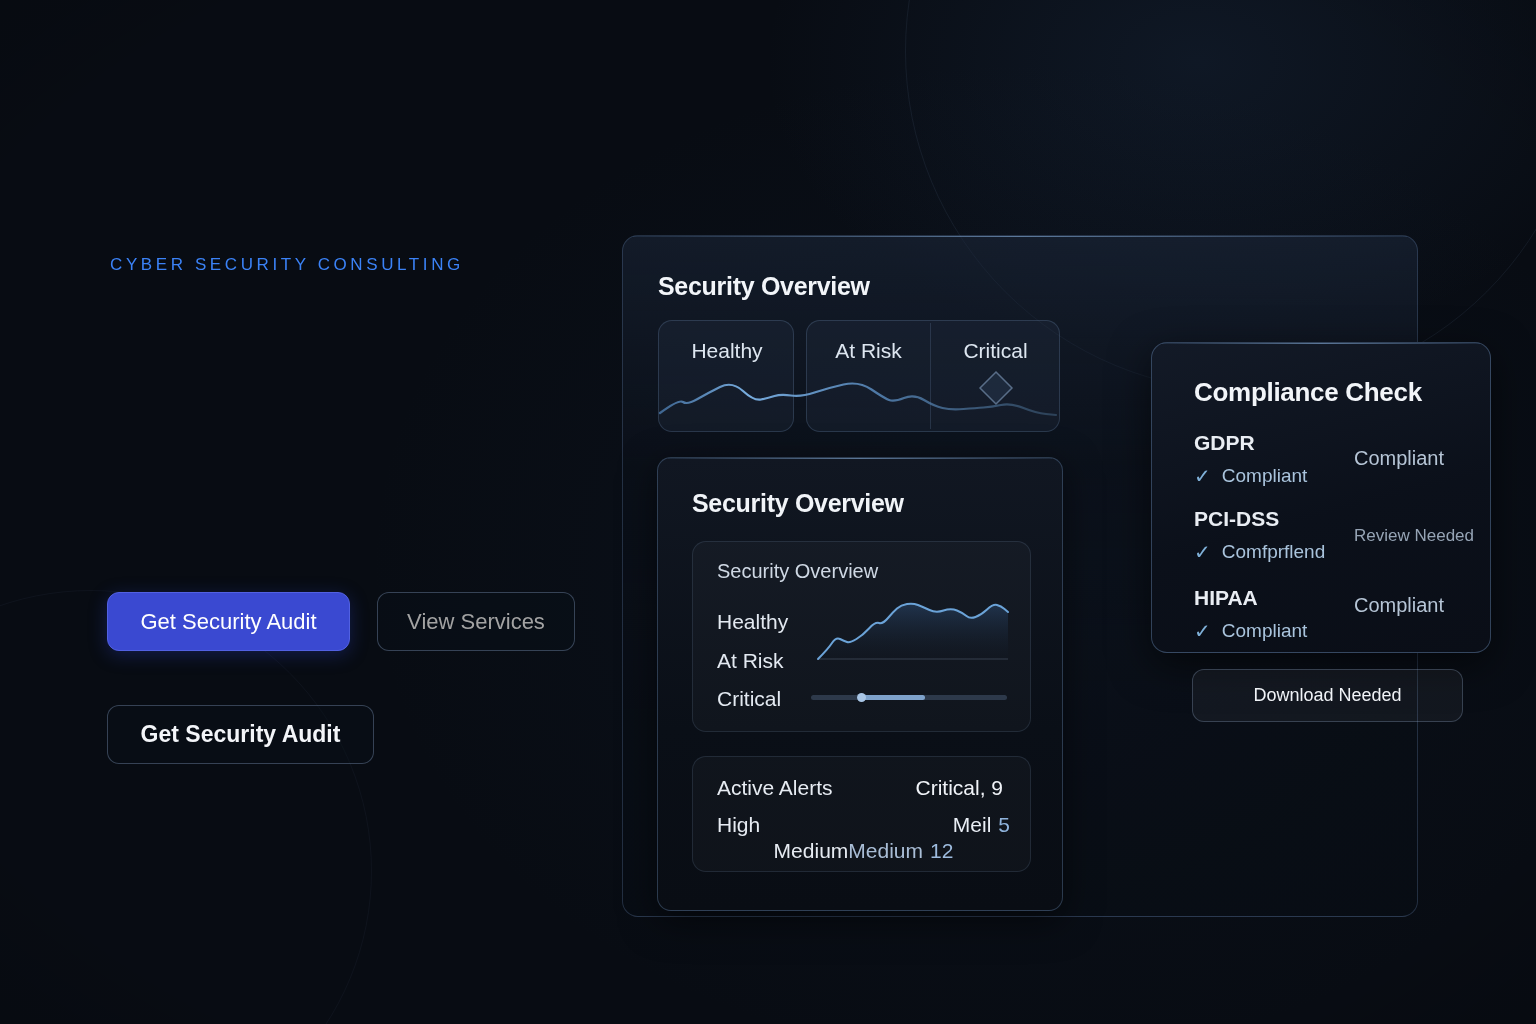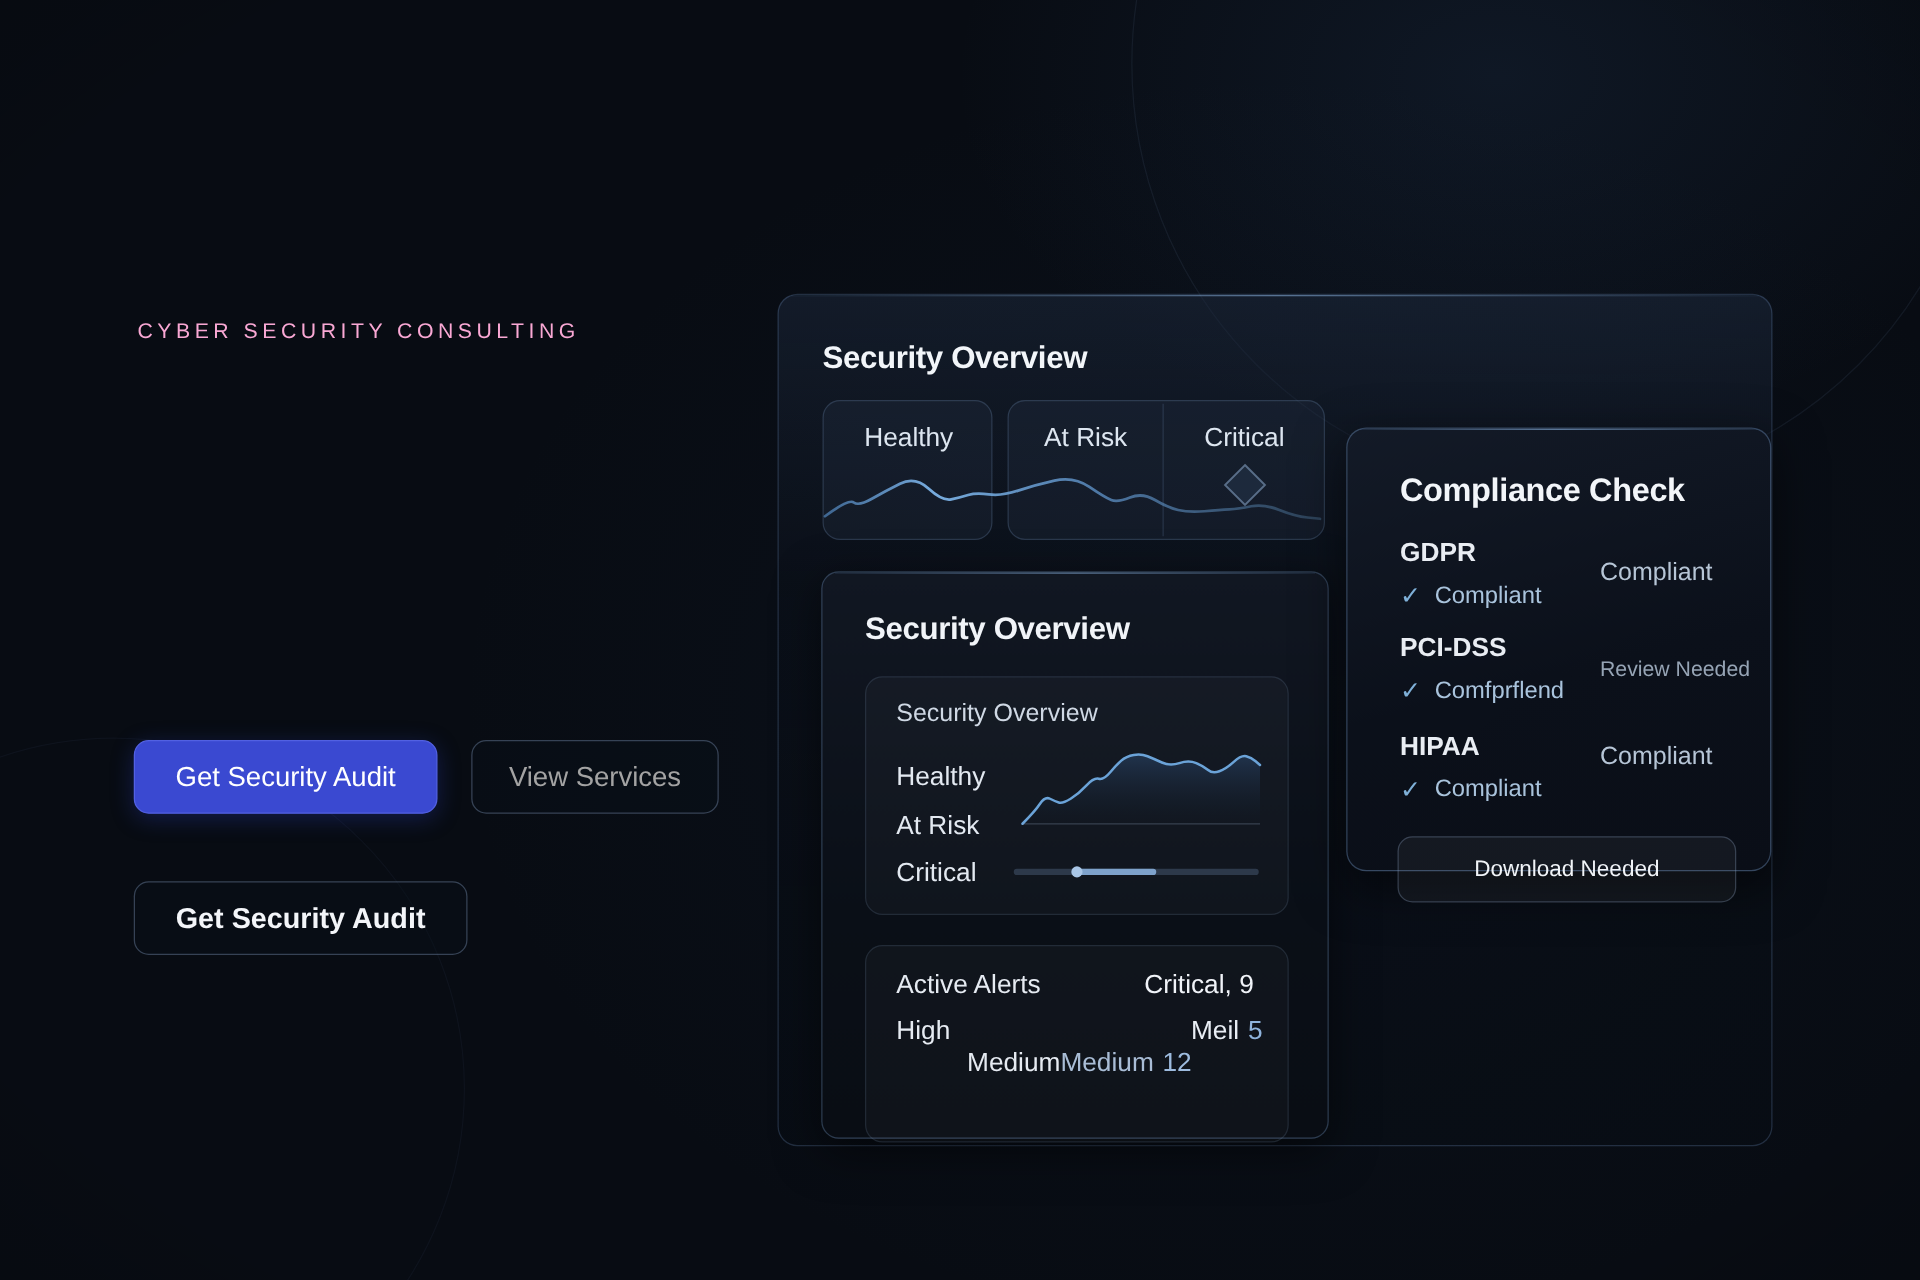--- a/index.html
+++ b/index.html
@@ -15,21 +15,21 @@
       radial-gradient(620px 420px at 78% 6%, rgba(52,86,132,.16), rgba(0,0,0,0) 70%),
       radial-gradient(900px 700px at 66% 55%, rgba(34,56,88,.12), rgba(0,0,0,0) 72%),
       radial-gradient(1600px 1100px at 50% 50%, rgba(0,0,0,0) 55%, rgba(0,0,0,.45) 100%);
   }
   .arc{position:absolute;border-radius:50%;pointer-events:none;}
   .arc1{left:905px;top:-290px;width:680px;height:680px;border:1px solid rgba(130,165,210,.09);}
   .arc2{left:-190px;top:590px;width:560px;height:560px;border:1px solid rgba(130,165,210,.05);}
 
   
   .eyebrow{position:absolute;left:110px;top:255px;font-size:17px;font-weight:500;
-    letter-spacing:3.6px;color:#f9a8d4;}
+    letter-spacing:3.6px;color:#3b82f6;}
   .headline{position:absolute;left:50px;top:312px;width:530px;text-align:center;
     font-size:58px;line-height:1.24;font-weight:700;color:#eef2f7;letter-spacing:-.5px;}
   .headline span{display:block;}
   .btn{position:absolute;display:flex;align-items:center;justify-content:center;
     border-radius:12px;box-sizing:border-box;cursor:pointer;}
   .btn-primary{left:107px;top:592px;width:243px;height:59px;background:#3a49d1;
     border:1px solid #5261e2;color:#ffffff;font-size:22px;font-weight:500;
     box-shadow:0 4px 18px rgba(40,60,180,.35);}
   .btn-outline{background:rgba(10,16,26,.35);border:1px solid rgba(132,156,192,.38);
     color:#a3a3a3;font-size:22px;font-weight:500;}
@@ -75,32 +75,32 @@
   .prow-atrisk{top:107px;}
   .prow-critical{top:145px;}
   .trend-svg{position:absolute;left:124px;top:55px;width:192px;height:63px;overflow:visible;}
   .slider{position:absolute;left:118px;top:153px;width:196px;height:5px;border-radius:3px;
     background:rgba(70,88,112,.55);cursor:pointer;}
   .slider-fill{position:absolute;top:0;height:5px;border-radius:3px;background:#7fa3cc;
     background:#7ea2cb;}
   .slider-dot{position:absolute;top:-2px;width:9px;height:9px;border-radius:50%;
     background:#a9c6e6;transform:translateX(-55%);}
 
-  .alerts-panel{top:298px;height:158px;}
+  .alerts-panel{top:298px;height:116px;}
   .arow{position:absolute;left:24px;right:20px;display:flex;justify-content:space-between;align-items:baseline;}
   .arow1{top:19px;} .arow2{top:56px;} .arow3{top:82px;justify-content:center;}
   .a-label{font-size:21px;color:#e6ebf2;}
   .a-val{font-size:21px;color:#f0f3f8;}
   .a-val .count{color:#8fb3dc;margin-left:7px;}
   .arow2 .a-val{color:#e9eef5;}
   .arow3 .a-val{color:#a9bdd6;}
   .arow3 .a-val .count{color:#9dbbde;}
 
   
-  .compliance-card{left:1077px;top:342px;width:340px;height:355px;z-index:3;
+  .compliance-card{left:1151px;top:342px;width:340px;height:311px;z-index:3;
     background:linear-gradient(165deg,#131a27 0%,#0b101a 55%,#0a0e17 100%);
     border:1px solid rgba(104,138,182,.42);box-shadow:0 12px 40px rgba(0,0,0,.55);}
   .comp-title{position:absolute;left:42px;top:34px;font-size:26px;font-weight:700;
     color:#f2f5f9;letter-spacing:-.3px;}
   .comp-name{position:absolute;left:42px;font-size:21px;font-weight:700;color:#e9edf3;}
   .cn-1{top:88px;} .cn-2{top:164px;} .cn-3{top:243px;}
   .comp-check{position:absolute;left:42px;font-size:19px;color:#a9c3dc;display:flex;align-items:center;}
   .cc-1{top:121px;} .cc-2{top:197px;} .cc-3{top:276px;}
   .check-glyph{color:#7fb0d8;font-size:20px;margin-right:11px;}
   .comp-val{position:absolute;left:202px;color:#b6c5d6;}

